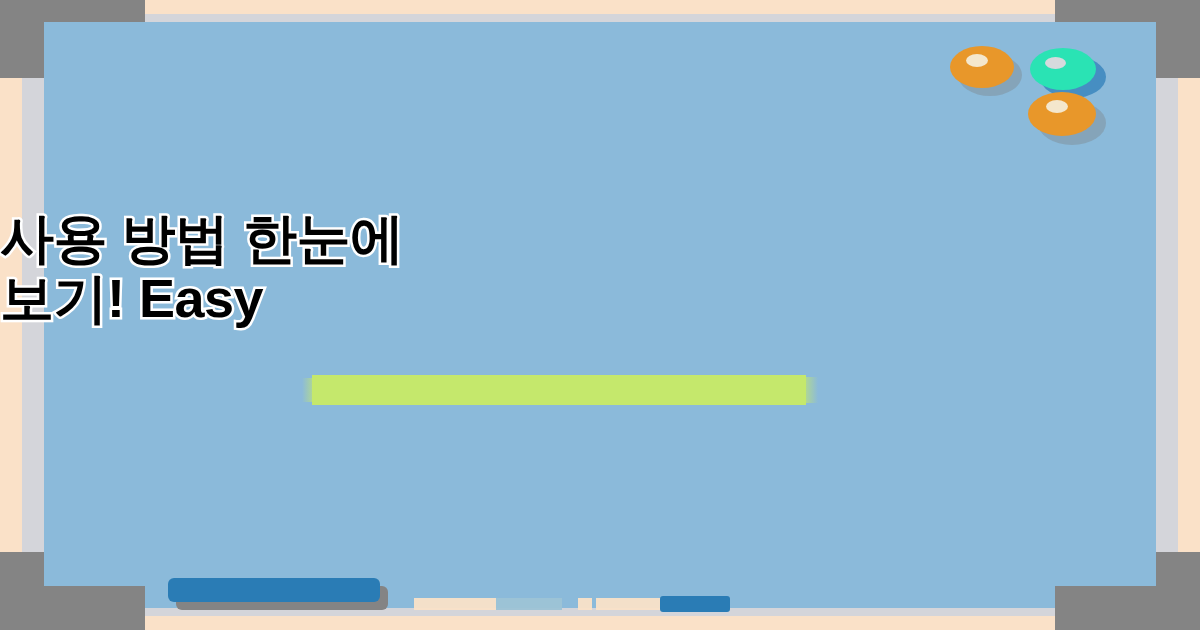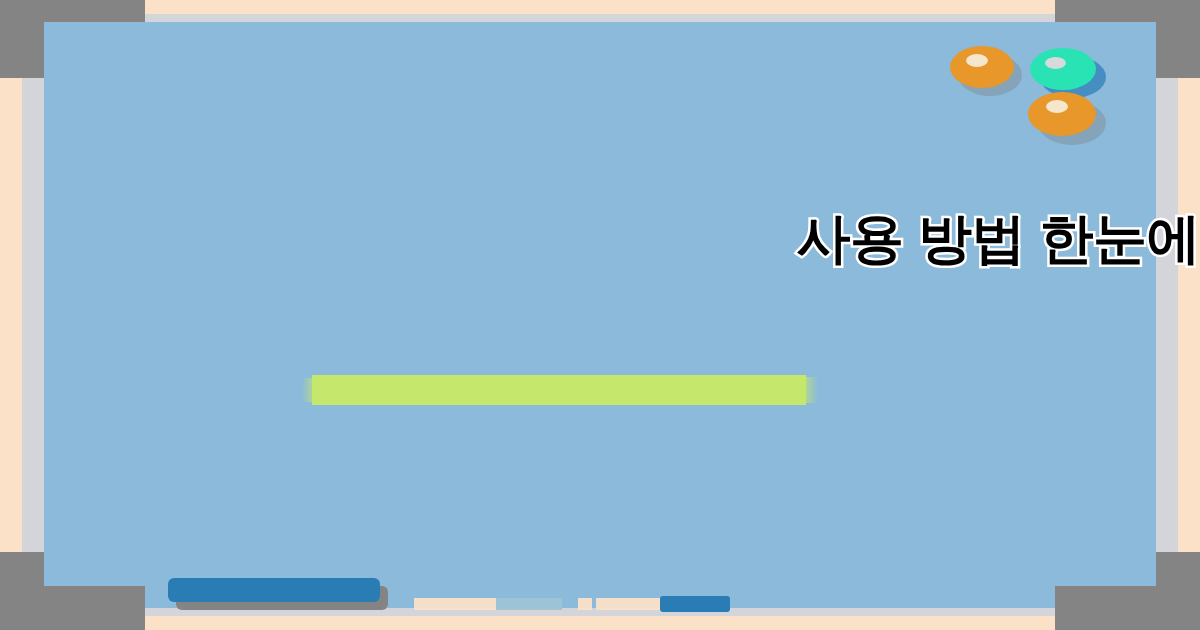--- a/index.html
+++ b/index.html
@@ -116,21 +116,21 @@
     height: 26px;
     background: linear-gradient(to left, rgba(197,232,108,0) 0%, rgba(197,232,108,0.85) 70%, #c5e86c 100%);
   }
 
   
   .title-wrap {
     position: absolute;
     left: 0;
     top: 208px;
     width: 1200px;
-    text-align: right;
+    text-align: left;
     pointer-events: none;
   }
   .title-line {
     font-size: 54px;
     font-weight: 700;
     line-height: 60px;
     color: #000000;
     letter-spacing: -0.5px;
     -webkit-text-stroke: 5px #ffffff;
     paint-order: stroke fill;
@@ -191,20 +191,21 @@
   <div class="blob-hi blob2-hi"></div>
 
   <div class="blob-shadow blob3-shadow"></div>
   <div class="blob blob3"></div>
   <div class="blob-hi blob3-hi"></div>
 
   <div class="highlight-band"></div>
 
   <div class="title-wrap">
     <div class="title-line">사용 방법 한눈에</div>
+    <div class="title-line">보기! Easy</div>
   </div>
 
   <div class="bar-shadow bar-left-shadow"></div>
   <div class="bar bar-left"></div>
 
   <div class="edge-tick tick-a"></div>
   <div class="edge-tick tick-b"></div>
   <div class="edge-tick tick-c"></div>
   <div class="edge-tick tick-d"></div>
 

